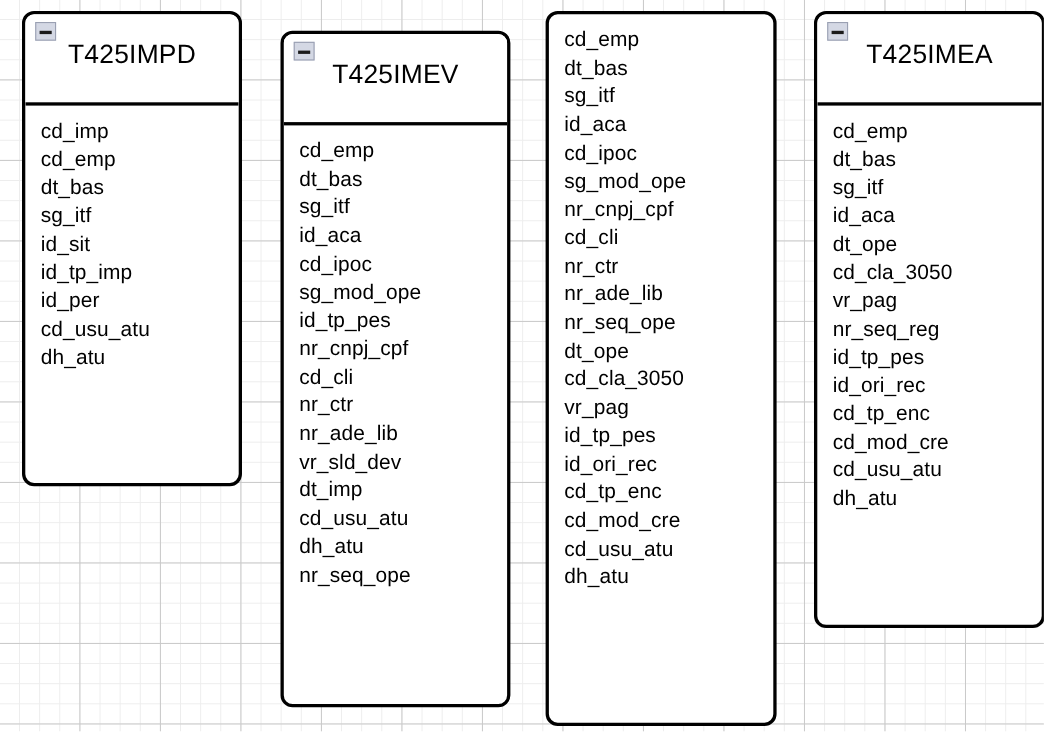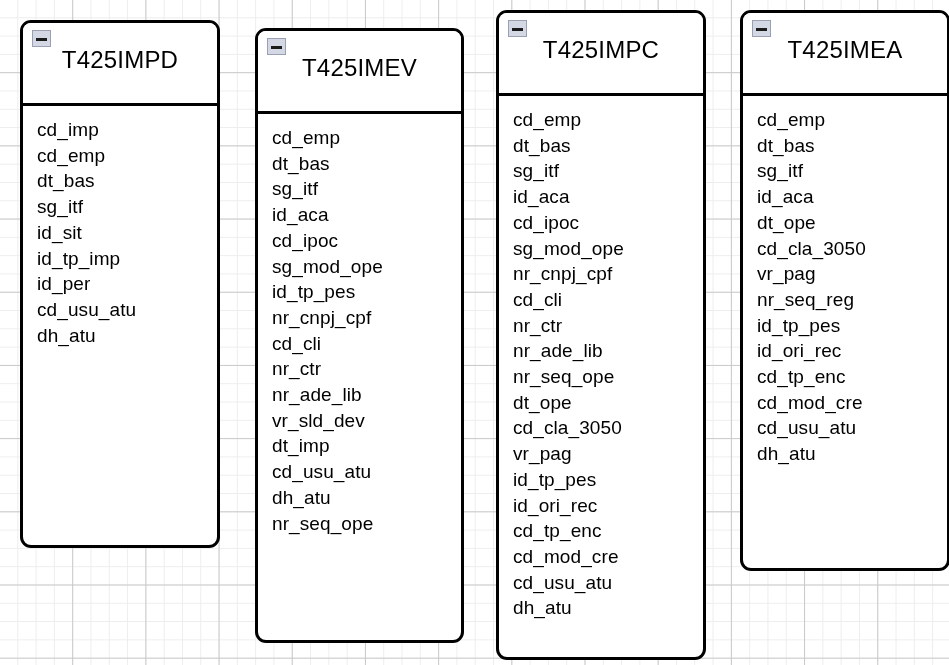--- a/index.html
+++ b/index.html
@@ -95,21 +95,21 @@
     color: #000000;
     white-space: nowrap;
     letter-spacing: 0.1px;
   }
 </style>
 </head>
 <body>
 
 <div id="canvas">
 
-<div class="entity" style="left: 20px; top: 20px; width: 200px; height: 528px;">
+<div class="entity" style="left: 20px; top: 10px; width: 200px; height: 432px;">
       <div class="entity-header">
         <button class="collapse-icon" type="button" aria-label="collapse"></button>
         <span class="entity-title">T425IMPD</span>
       </div>
       <div class="entity-body">
         <div class="field-row">cd_imp</div>
         <div class="field-row">cd_emp</div>
         <div class="field-row">dt_bas</div>
         <div class="field-row">sg_itf</div>
         <div class="field-row">id_sit</div>
@@ -137,24 +137,20 @@
         <div class="field-row">nr_ctr</div>
         <div class="field-row">nr_ade_lib</div>
         <div class="field-row">vr_sld_dev</div>
         <div class="field-row">dt_imp</div>
         <div class="field-row">cd_usu_atu</div>
         <div class="field-row">dh_atu</div>
         <div class="field-row">nr_seq_ope</div>
       </div>
     </div>
     <div class="entity" style="left: 496px; top: 10px; width: 210px; height: 650px;">
-      <div class="entity-header">
-        <button class="collapse-icon" type="button" aria-label="collapse"></button>
-        <span class="entity-title">T425IMPC</span>
-      </div>
       <div class="entity-body">
         <div class="field-row">cd_emp</div>
         <div class="field-row">dt_bas</div>
         <div class="field-row">sg_itf</div>
         <div class="field-row">id_aca</div>
         <div class="field-row">cd_ipoc</div>
         <div class="field-row">sg_mod_ope</div>
         <div class="field-row">nr_cnpj_cpf</div>
         <div class="field-row">cd_cli</div>
         <div class="field-row">nr_ctr</div>

